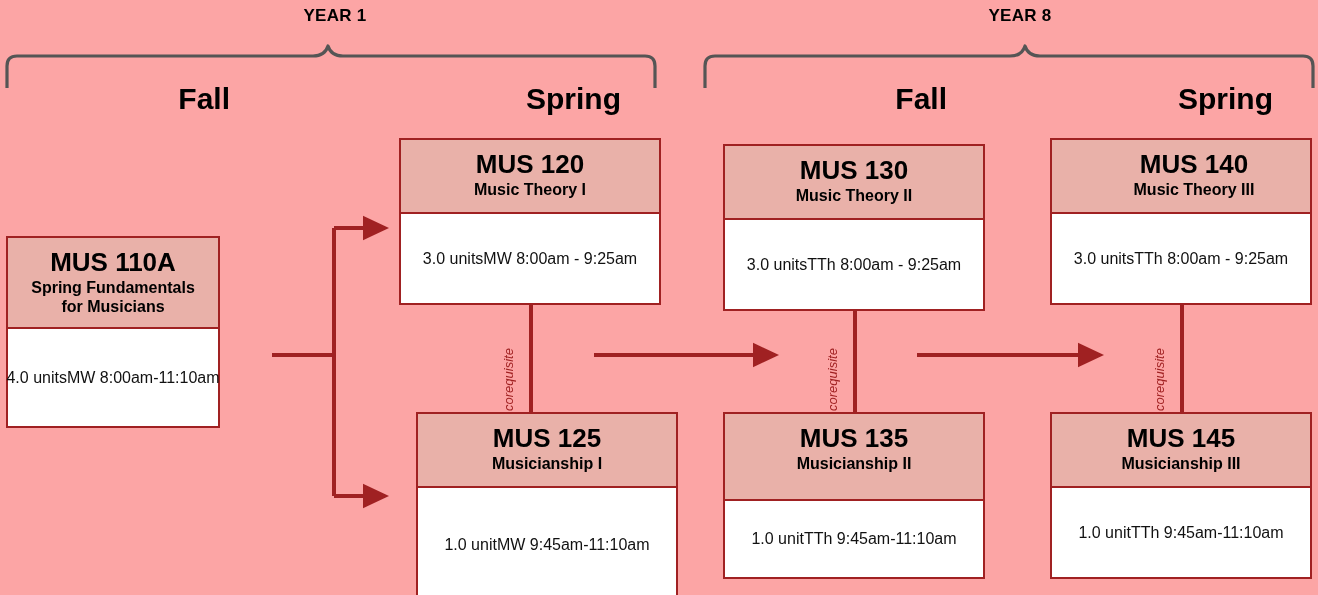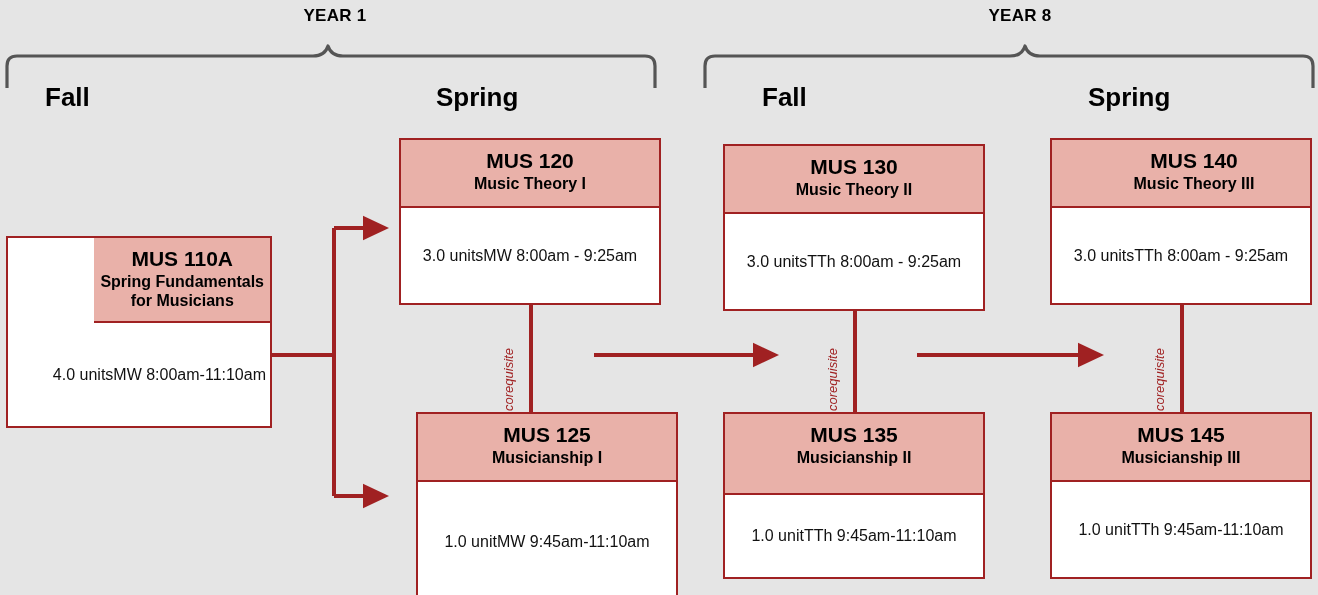--- a/index.html
+++ b/index.html
@@ -7,60 +7,60 @@
     width: 1318px;
     height: 595px;
     background: #ffffff;
     font-family: "Liberation Sans", sans-serif;
     overflow: hidden;
   }
   #stage {
     position: relative;
     width: 1318px;
     height: 595px;
-    background: #e5e5e5;
+    background: #fca5a5;
   }
 
   
   .year-label {
     position: absolute;
     font-size: 17px;
     font-weight: bold;
     color: #000000;
     letter-spacing: 0.3px;
     text-align: center;
     white-space: nowrap;
   }
   .brace-svg { position: absolute; }
   .term-label {
     position: absolute;
-    font-size: 26px;
-    font-weight: bold;
-    color: #000000;
-    text-align: left;
+    font-size: 30px;
+    font-weight: bold;
+    color: #000000;
+    text-align: right;
     white-space: nowrap;
   }
 
   
   .course-box {
     position: absolute;
     border: 2px solid #A02122;
     background: #ffffff;
     display: flex;
     flex-direction: column;
   }
   .course-head {
     background: #E9B1A9;
     border-bottom: 2px solid #A02122;
     padding: 9px 6px 11px;
     text-align: center;
     flex: 0 0 auto;
   }
   .course-code {
-    font-size: 21px;
+    font-size: 26px;
     font-weight: bold;
     color: #000000;
     line-height: 1.18;
     white-space: nowrap;
   }
   .course-title {
     font-size: 16px;
     font-weight: bold;
     color: #000000;
     line-height: 1.2;
@@ -172,21 +172,21 @@
     </g>
     <g>
       <path d="M1182,303 L1182,412" fill="none" stroke="#A02122" stroke-width="4"></path>
     </g>
   </svg>
 
   <div class="coreq-label" style="left:516px; top:396px;">corequisite</div>
   <div class="coreq-label" style="left:840px; top:396px;">corequisite</div>
   <div class="coreq-label" style="left:1167px; top:396px;">corequisite</div>
 
-  <div class="course-box" style="left:6px; top:236px; width:266px; height:192px;align-items:flex-end;">
+  <div class="course-box" style="left:6px; top:236px; width:214px; height:192px;">
     <div class="course-head">
       <div class="course-code">MUS 110A</div>
       <div class="course-title">Spring Fundamentals</div>
       <div class="course-title">for Musicians</div>
     </div>
     <div class="course-body">
       <div class="course-units">4.0 units</div>
       <div class="course-meet">MW 8:00am-11:10am</div>
     </div>
   </div>

